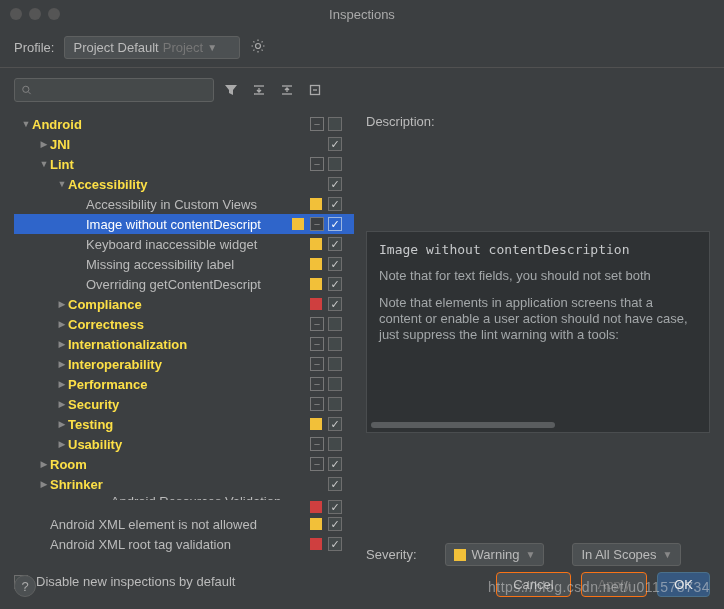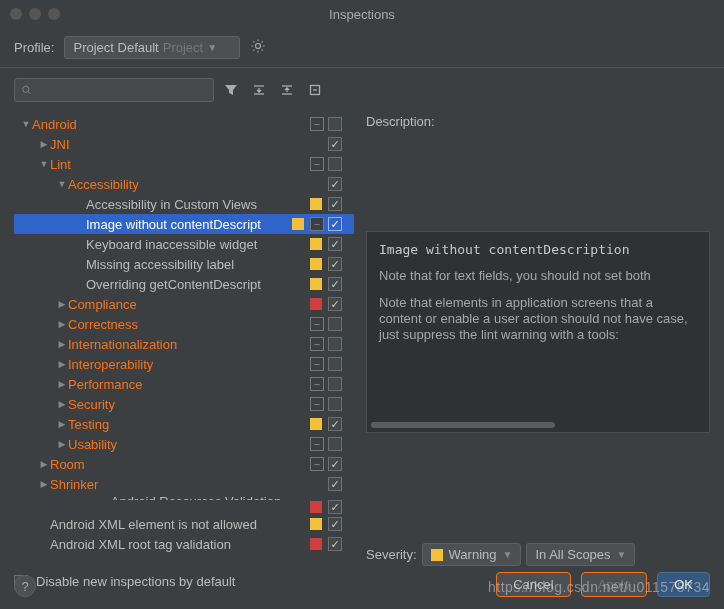--- a/index.html
+++ b/index.html
@@ -24,30 +24,30 @@
 .tree-wrap::-webkit-scrollbar-thumb { background: #5a5d5f; border-radius: 4px; }
 .row { display: flex; align-items: center; height: 20px; position: relative; }
 .row.selected { background: #2f65ca; color: #fff; }
 .row .arrow { width: 12px; display: inline-flex; justify-content: center; color: #888; }
 .row.selected .arrow { color: #fff; }
 .row .label { flex: 1; white-space: nowrap; overflow: hidden; text-overflow: clip; }
 .row .sev-box { width: 12px; height: 12px; margin-right: 6px; }
 .row .reset { width: 14px; height: 14px; margin-right: 4px; border: 1px solid #777; display: flex; align-items: center; justify-content: center; font-size: 11px; color: #888; background: #3c3f41; }
 .row .chk { width: 14px; height: 14px; margin-right: 4px; border: 1px solid #6e6e6e; display: flex; align-items: center; justify-content: center; font-size: 11px; color: #ccc; background: #43494a; }
 .row.selected .chk { border-color: #9cb6e0; background: #2f65ca; color: #fff; }
-.row.bold .label { font-weight: 400; color: #f97316; }
+.row.bold .label { font-weight: 700; color: #fde047; }
 .right { flex: 1; display: flex; flex-direction: column; justify-content: space-between; }
 .desc-label { color: #bbb; margin-bottom: 6px; }
 .desc-box { background: #2f3234; border: 1px solid #4a4d4f; padding: 10px 12px; height: 202px; overflow: hidden; position: relative; color: #a3a7a9; font-size: 13px; line-height: 1.25; }
 .desc-box .title { color: #c7c9cb; margin-bottom: 10px; font-family: monospace; }
 .desc-box p { margin-bottom: 10px; }
 .desc-box code { font-family: Menlo, monospace; color: #c7c9cb; }
 .desc-scroll { position: absolute; bottom: 4px; left: 4px; right: 4px; height: 6px; background: #2f3234; }
 .desc-scroll-thumb { width: 55%; height: 100%; background: #5a5d5f; border-radius: 3px; }
-.severity-row { display: flex; align-items: center; gap: 5px; margin-top: 14px; }
+.severity-row { display: flex; align-items: center; gap: 28px; margin-top: 14px; }
 .sev-pill { display: flex; align-items: center; gap: 6px; background: #4c5052; border: 1px solid #5e6060; border-radius: 3px; padding: 3px 8px; cursor: pointer; }
 .sev-color { width: 12px; height: 12px; background: #f2c039; }
 .chevdown { font-size: 10px; color: #888; }
 .row .end { display: flex; align-items: center; margin-left: auto; padding-right: 8px; }
 .disable-row { display: flex; align-items: center; gap: 8px; padding: 8px 14px; }
 .disable-row .chk { width: 14px; height: 14px; border: 1px solid #6e6e6e; background: #43494a; }
 .buttons { position: absolute; bottom: 12px; right: 14px; display: flex; gap: 10px; align-items: center; }
 .btn { padding: 4px 16px; border-radius: 4px; border: 1px solid #f97316; background: #4c5052; color: #bbb; font-size: 13px; }
 .btn.primary { background: #365880; border-color: #4a708b; color: #eee; }
 .helpbtn { position: absolute; bottom: 12px; left: 14px; width: 22px; height: 22px; border-radius: 50%; background: #4c5052; border: 1px solid #5e6060; color: #aaa; display: flex; align-items: center; justify-content: center; }

